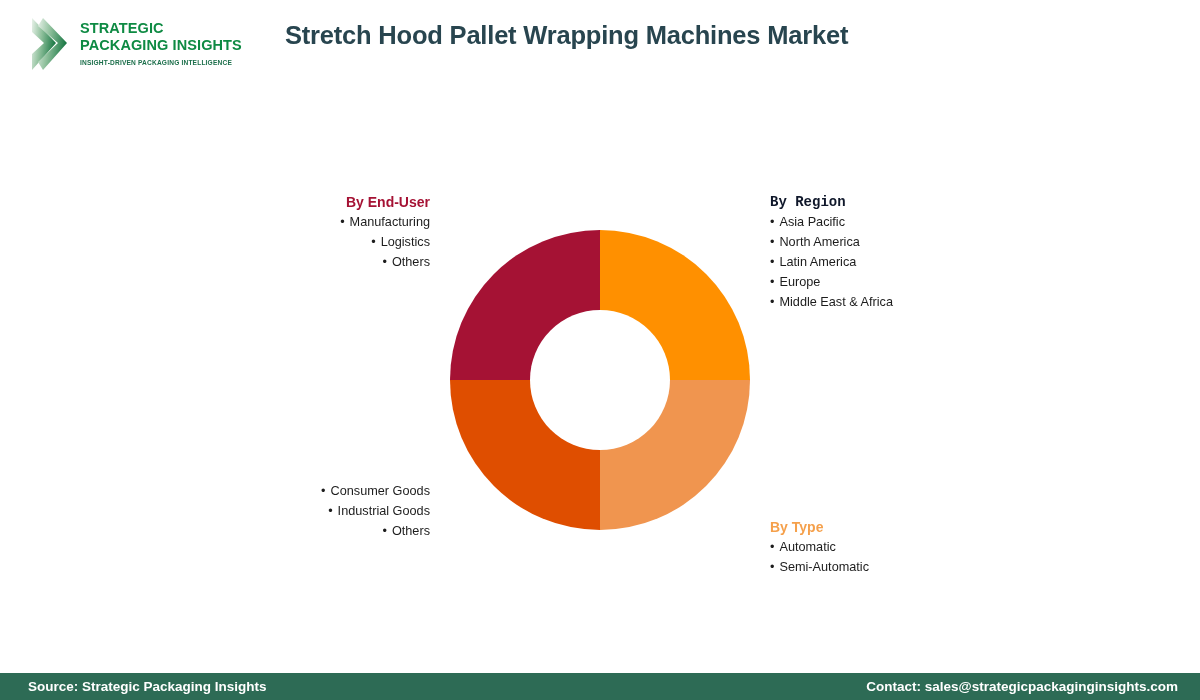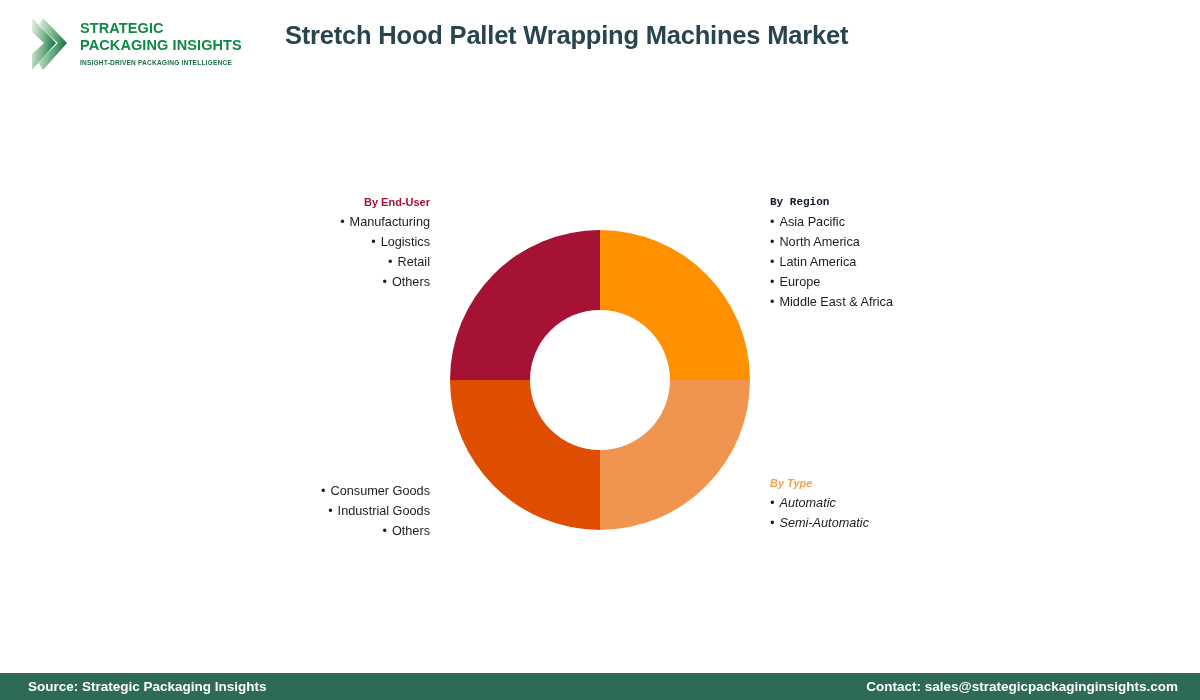--- a/index.html
+++ b/index.html
@@ -32,35 +32,35 @@
     font-size:25.5px; font-weight:bold; color:#28454F;
     letter-spacing:-0.2px; white-space:nowrap;
   }
 
   
   .donut-wrap { position:absolute; left:450px; top:230px; width:300px; height:300px; }
   .donut-svg { display:block; width:300px; height:300px; }
 
   
   .cat { position:absolute; }
-  .cat-title { font-size:11px; font-weight:bold; line-height:20px; white-space:nowrap; }
+  .cat-title { font-size:14px; font-weight:bold; line-height:20px; white-space:nowrap; }
   .cat-list { list-style:none; }
   .cat-list li {
     font-size:12.7px; color:#1d1d1d; line-height:20px;
     white-space:nowrap; font-weight:500;
   }
   .cat-list li::before { content:"\2022"; margin-right:5px; }
 
   .cat.right-align { text-align:right; }
   .cat.left-align  { text-align:left; }
 
   #cat-end-user    { left:240px; top:192px; width:190px; }
   #cat-application { left:200px; top:481px; width:230px; }
   #cat-region      { left:770px; top:192px; width:260px; }
-  #cat-type        { left:770px; top:473px; width:230px;font-style:italic; }
+  #cat-type        { left:770px; top:517px; width:230px; }
 
   
   .footer {
     position:absolute; left:0; top:673px; width:1200px; height:42px;
     background:#2D6B55; color:#ffffff;
   }
   .footer-source {
     position:absolute; left:28px; top:0; height:27px; line-height:27px;
     font-size:13.5px; font-weight:bold; white-space:nowrap;
   }
@@ -108,21 +108,20 @@
       </g>
       <circle cx="150" cy="150" r="70" fill="#ffffff"></circle>
     </svg>
   </div>
 
   <div class="cat right-align" id="cat-end-user">
     <div class="cat-title" style="color: rgb(165, 18, 52);">By End-User</div>
     <ul class="cat-list">
       <li>Manufacturing</li>
       <li>Logistics</li>
-      <li>Retail</li>
       <li>Others</li>
     </ul>
   </div>
 
   <div class="cat right-align" id="cat-application">
     <ul class="cat-list">
       <li>Consumer Goods</li>
       <li>Industrial Goods</li>
       <li>Others</li>
     </ul>

